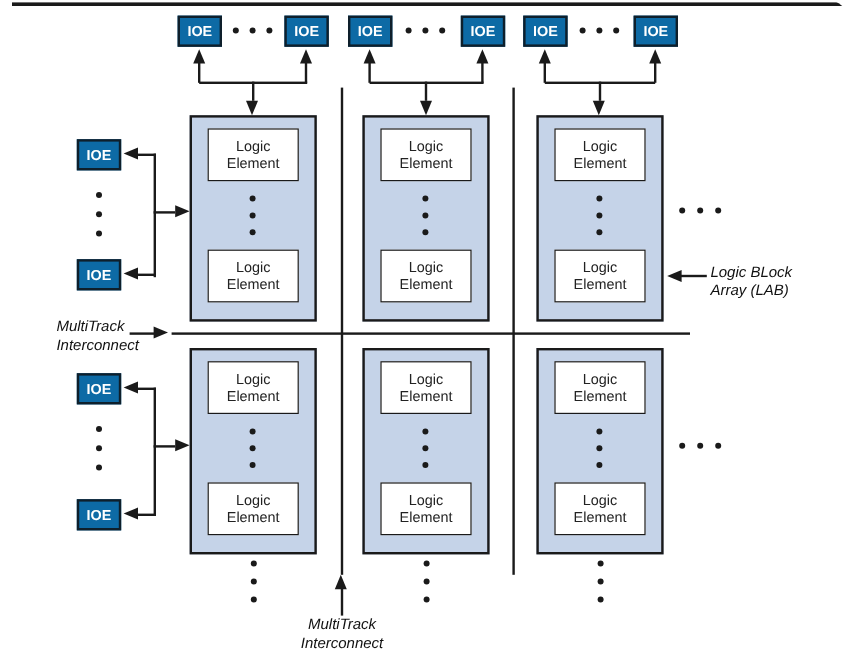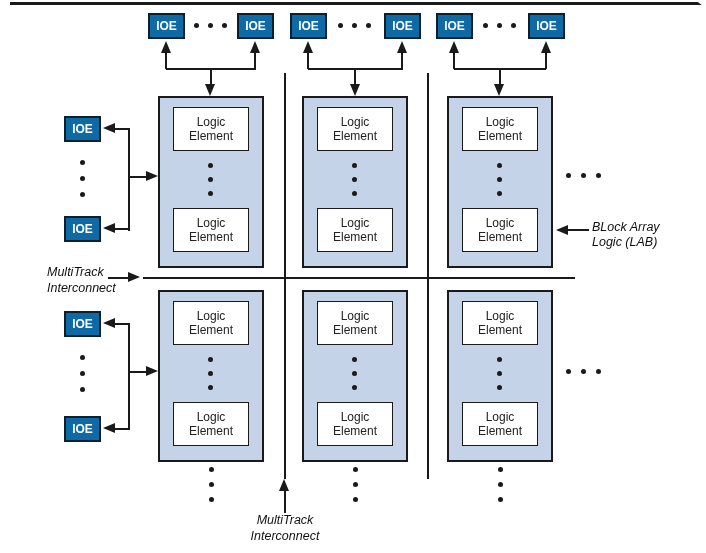--- a/index.html
+++ b/index.html
@@ -210,22 +210,22 @@
   <div class="lbl" style="left:47px; top:264px; width:110px;">
     <div>MultiTrack</div>
     <div>Interconnect</div>
   </div>
   <div class="hline" style="left:108px; top:277px; width:21px;"></div>
   <div class="ah-right" style="left:128px; top:272px;"></div>
 
   <div class="ah-left" style="left:556px; top:225px;"></div>
   <div class="hline" style="left:567px; top:229px; width:22px;"></div>
   <div class="lbl" style="left:592px; top:220px; width:110px; line-height:15px;">
-    <div>BLock Array</div>
-    <div>Logic (LAB)</div>
+    <div>Logic BLock</div>
+    <div>Array (LAB)</div>
   </div>
 
   <div class="ah-up" style="left:279px; top:479px;"></div>
   <div class="vline" style="left:284px; top:490px; height:23px;"></div>
   <div class="lbl center" style="left:225px; top:512px; width:120px;">
     <div>MultiTrack</div>
     <div>Interconnect</div>
   </div>
 
 </div>

